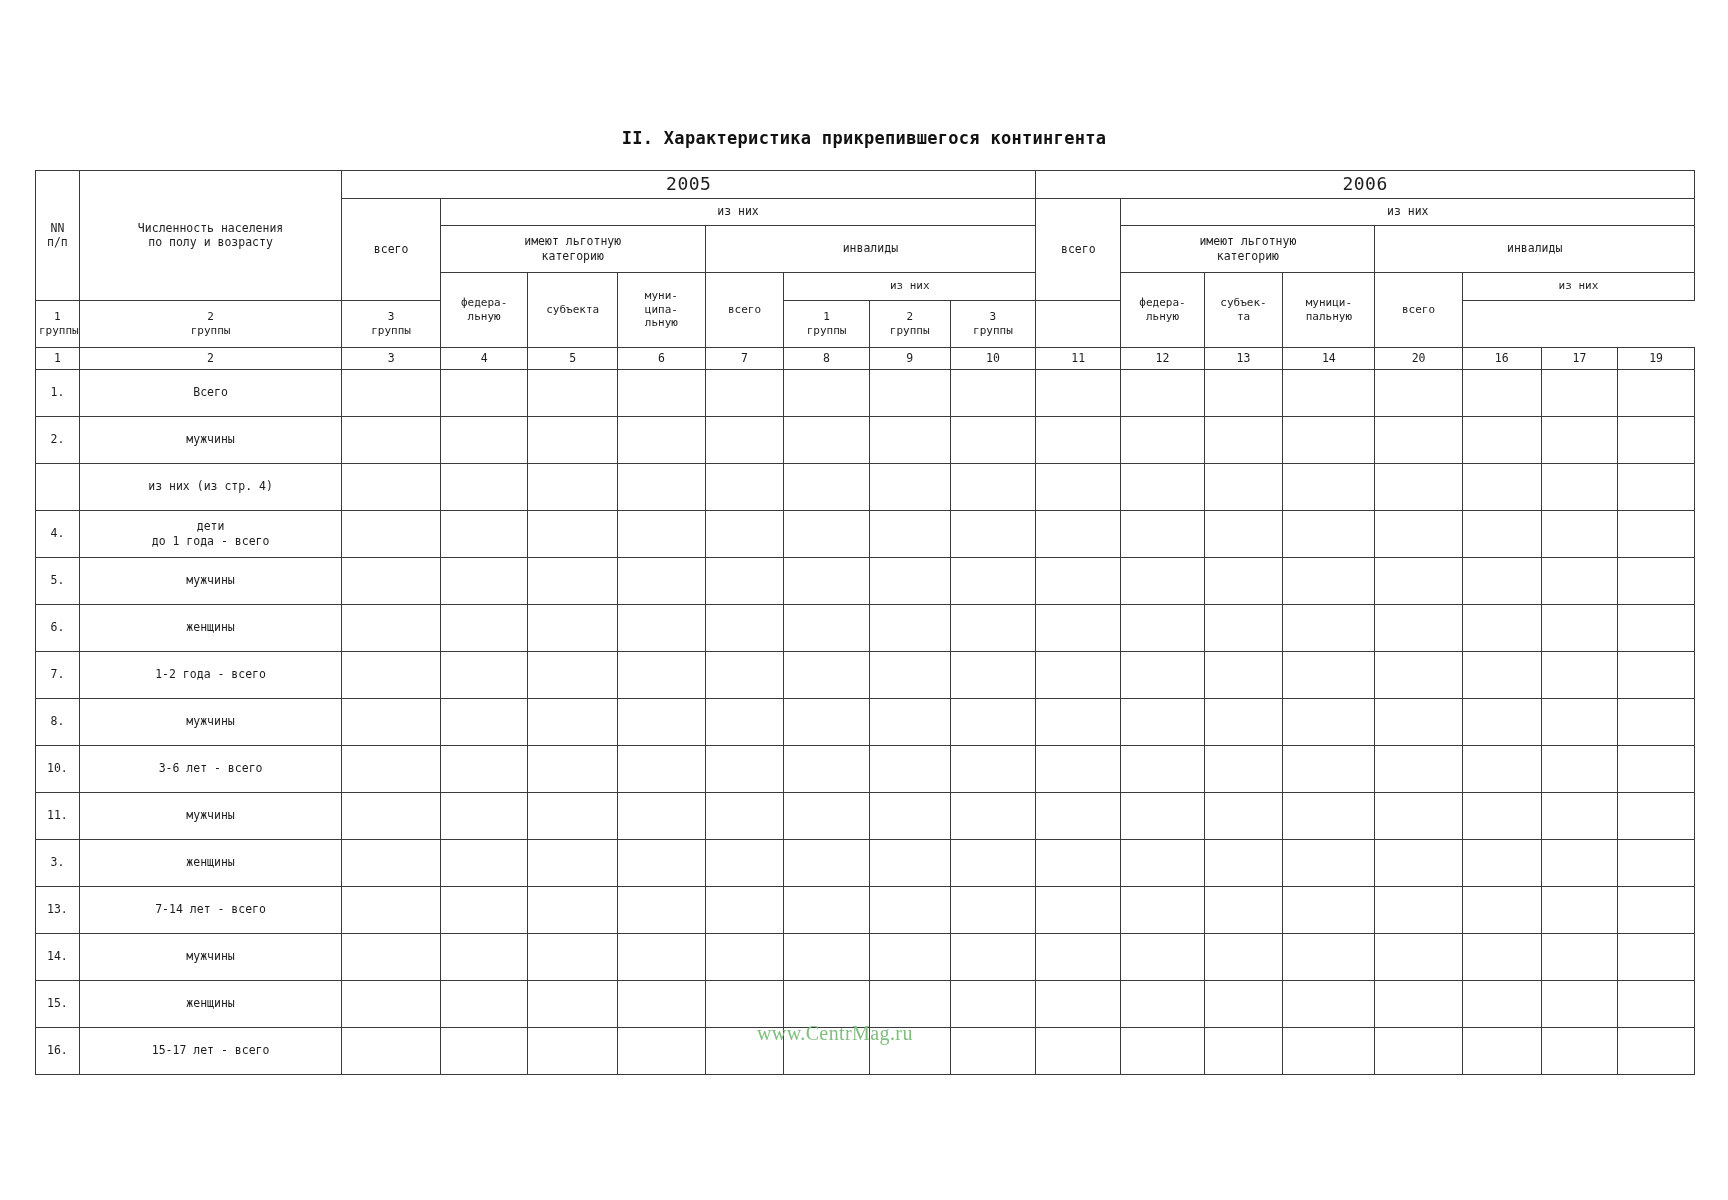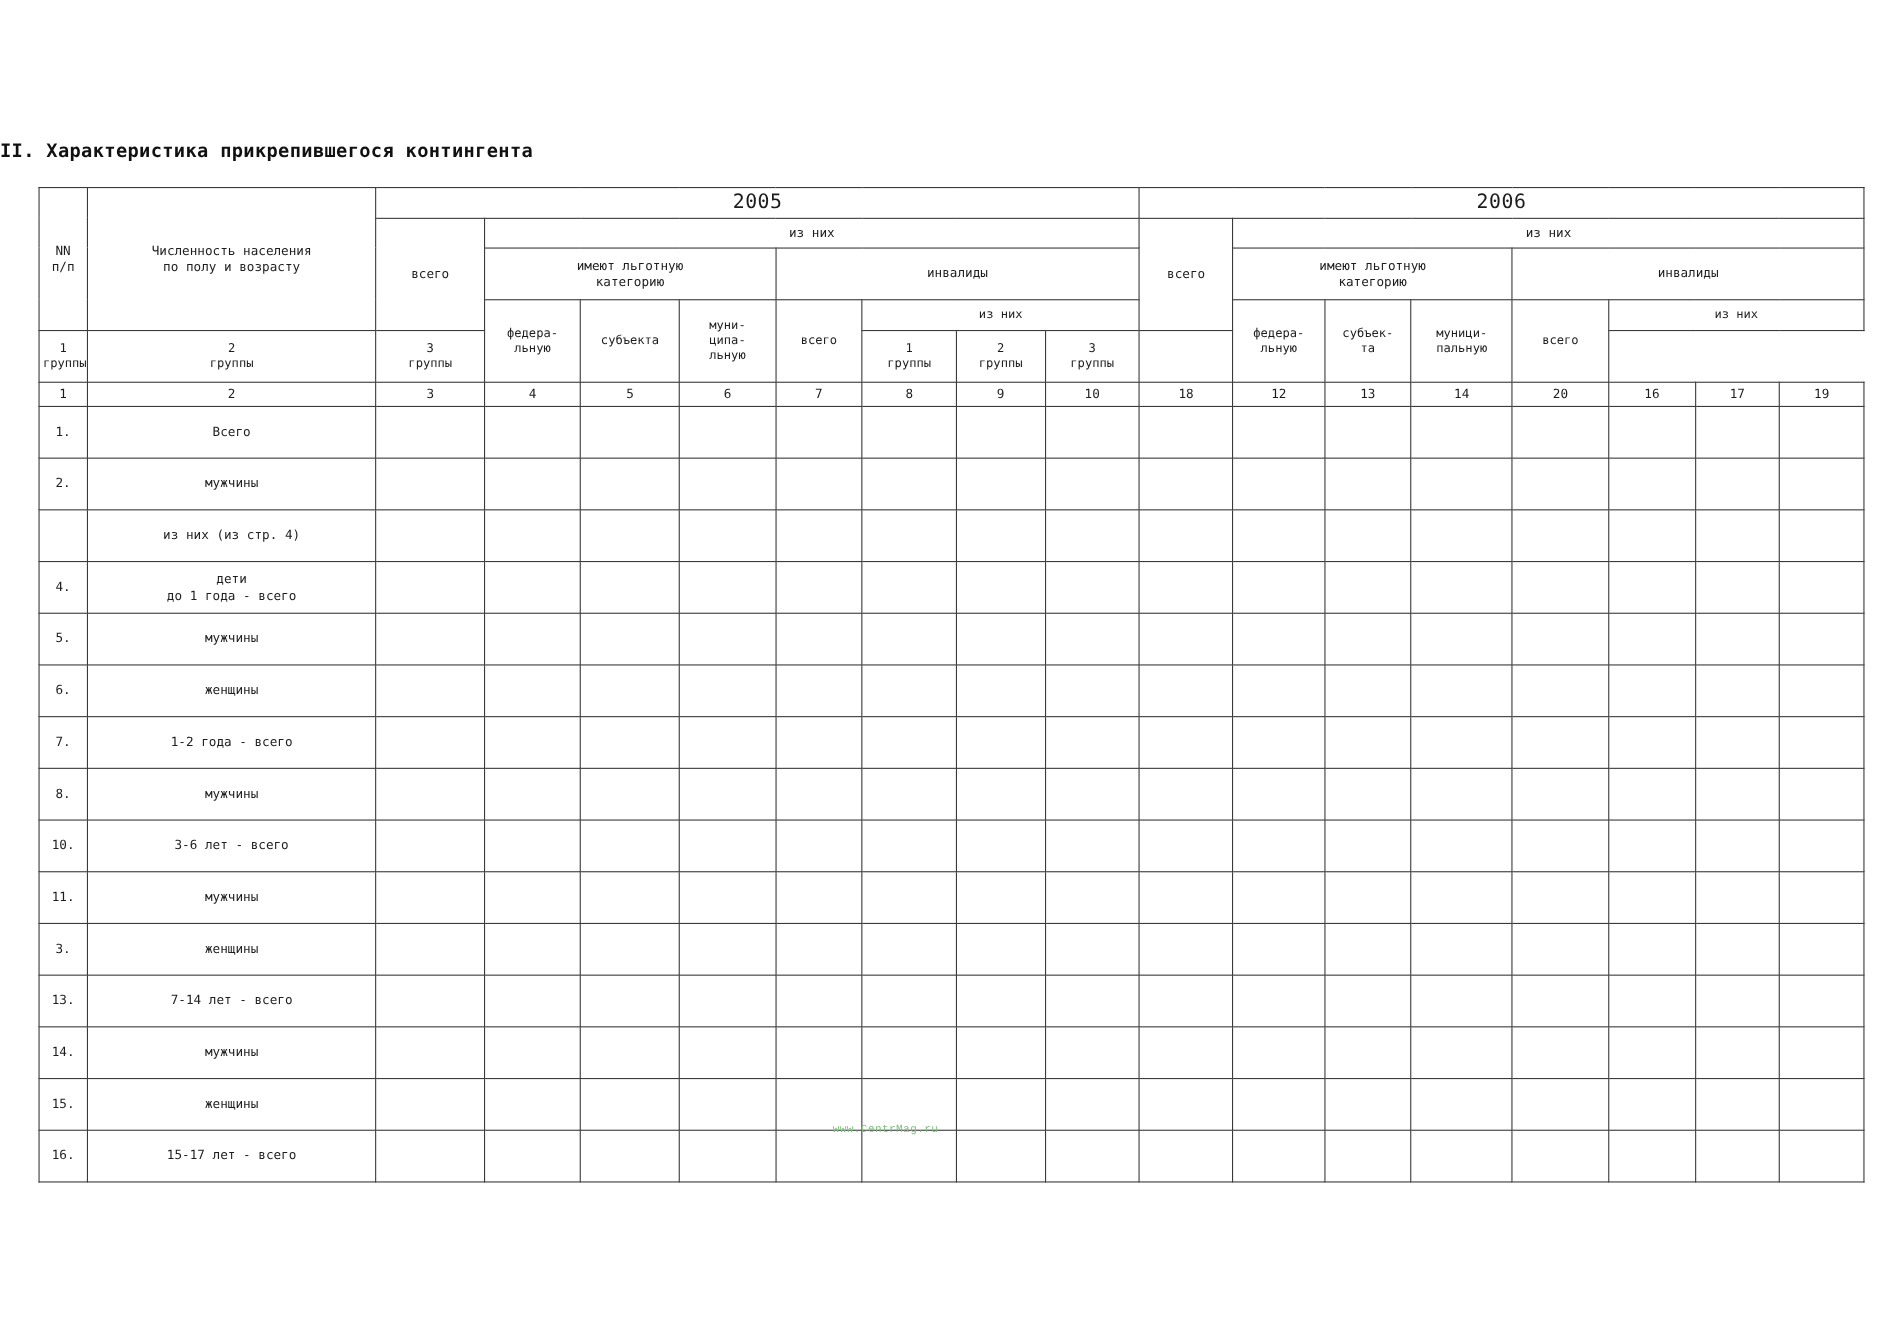--- a/index.html
+++ b/index.html
@@ -17,21 +17,21 @@
   .page {
     position: relative;
     width: 1728px;
     height: 1200px;
   }
   .doc-title {
     position: absolute;
     left: 0;
     top: 128px;
     width: 1728px;
-    text-align: left;
+    text-align: center;
     font-family: "DejaVu Sans Mono", monospace;
     font-weight: bold;
     font-size: 17px;
     letter-spacing: 0.3px;
     color: #111;
   }
   .table-wrap {
     position: absolute;
     left: 35px;
     top: 170px;
@@ -70,22 +70,22 @@
   }
   td.datarow { height: 42px; }
   .nn {
     text-align: left;
     padding-left: 8px;
   }
   .wm {
     position: absolute;
     left: 757px;
     top: 1022px;
-    font-family: Liberation Mono, monospace;
-    font-size: 10px;
+    font-family: Liberation Serif, serif;
+    font-size: 20px;
     color: #7fbf7f;
     letter-spacing: 0.4px;
     white-space: nowrap;
   }
   .small { font-size: 11px; }
   .nowrapc { white-space: pre-line; }
 </style>
 </head>
 <body>
 
@@ -180,21 +180,21 @@
           <td class="numrow thick-left">1</td>
           <td class="numrow">2</td>
           <td class="numrow">3</td>
           <td class="numrow">4</td>
           <td class="numrow">5</td>
           <td class="numrow">6</td>
           <td class="numrow">7</td>
           <td class="numrow">8</td>
           <td class="numrow">9</td>
           <td class="numrow">10</td>
-          <td class="numrow">18</td>
+          <td class="numrow">11</td>
           <td class="numrow">12</td>
           <td class="numrow">13</td>
           <td class="numrow">14</td>
           <td class="numrow">20</td>
           <td class="numrow">16</td>
           <td class="numrow">17</td>
           <td class="numrow">19</td>
         </tr>
 
         <tr>

